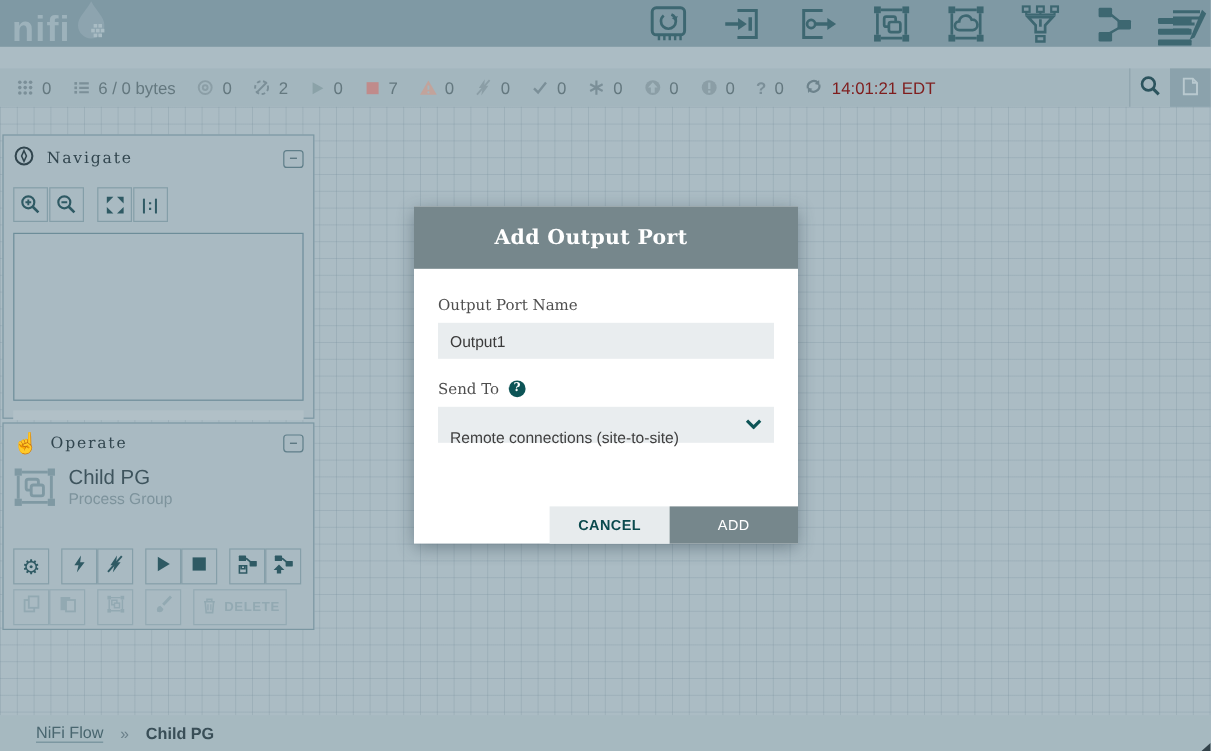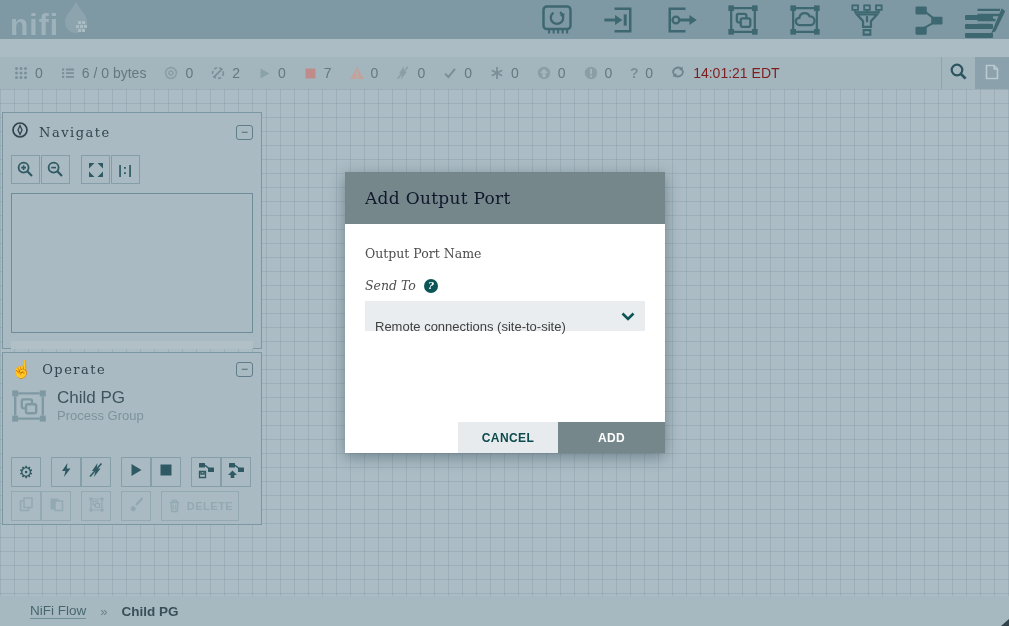--- a/index.html
+++ b/index.html
@@ -114,52 +114,52 @@
   
   .dialog {
     position:absolute; left:345px; top:172px; width:320px; height:281px;
     background:#ffffff; box-shadow:0 4px 14px rgba(40,60,70,0.45);
   }
   .dialog-head {
     height:52px; background:#76878c; display:flex; align-items:center; padding:0 20px;
   }
   .dialog-title {
     font-family:"DejaVu Serif", serif;
-    font-size:17px; font-weight:normal; color:#0f172a; letter-spacing:0.3px;
+    font-size:17px; font-weight:bold; color:#ffffff; letter-spacing:0.3px;margin-left:47px;
   }
   .dialog-body { padding:22px 20px 0 20px; }
   .field-label {
     font-family:"DejaVu Serif", serif;
     font-size:12.5px; color:#4e4e4e; display:flex; align-items:center; gap:8px;
   }
   .text-input {
     margin-top:8px; width:280px; height:30px; border:none; outline:none;
     background:#e9edef; padding:0 10px; font-size:13px; color:#3b3b3b;
     font-family:"Liberation Sans", sans-serif;
   }
-  .send-to { margin-top:17px;font-style:italic; }
+  .send-to { margin-top:17px; }
   .help-badge {
     width:14px; height:14px; border-radius:50%; background:#0d5456; color:#fff;
     font-size:10px; font-weight:bold; display:flex; align-items:center; justify-content:center;
     cursor:pointer;
   }
   .dropdown {
     margin-top:8px; width:280px; height:30px; background:#e9edef;
     display:flex; align-items:center; padding:0 10px; cursor:pointer;
   }
   .dropdown-value { flex:1; font-size:13px; color:#3f3f3f;margin-top:20px; }
   .dialog-buttons { position:absolute; bottom:0; right:0; display:flex; }
   .btn-cancel {
     width:100px; height:31px; background:#e7ebed; border:none; cursor:pointer;
     color:#0b4a4d; font-size:12px; font-weight:bold; letter-spacing:0.4px;
     font-family:"Liberation Sans", sans-serif;
   }
   .btn-add {
     width:107px; height:31px; background:#76878c; border:none; cursor:pointer;
-    color:#ffffff; font-size:12px; font-weight:bold; letter-spacing:0.4px;
+    color:#ffffff; font-size:12px; font-weight:normal; letter-spacing:0.4px;
     font-family:"Liberation Sans", sans-serif;
   }
 
   
   .breadcrumbs {
     position:absolute; left:0; right:0; bottom:0; height:30px;
     background:#a6b9c0; display:flex; align-items:center;
     font-size:13.5px; padding-left:30px; gap:14px;
   }
   .crumb-link { color:#49666f; border-bottom:1px solid #729099; cursor:pointer; }
@@ -604,20 +604,21 @@
     <span>DELETE</span>
   </div>
 </div>
 
 <div class="dialog">
   <div class="dialog-head">
     <span class="dialog-title">Add Output Port</span>
   </div>
   <div class="dialog-body">
     <div class="field-label">Output Port Name</div>
+    <input class="text-input" type="text" value="Output1" style="">
     <div class="field-label send-to">
       <span>Send To</span>
       <span class="help-badge">?</span>
     </div>
     <div class="dropdown">
       <span class="dropdown-value">Remote connections (site-to-site)</span>
       <span>
         <svg width="14" height="9" viewBox="0 0 14 9" fill="none" stroke="#0d5456">
           <path d="M1.5 1.5 L7 7 L12.5 1.5" stroke-width="2.6"></path>
         </svg>

